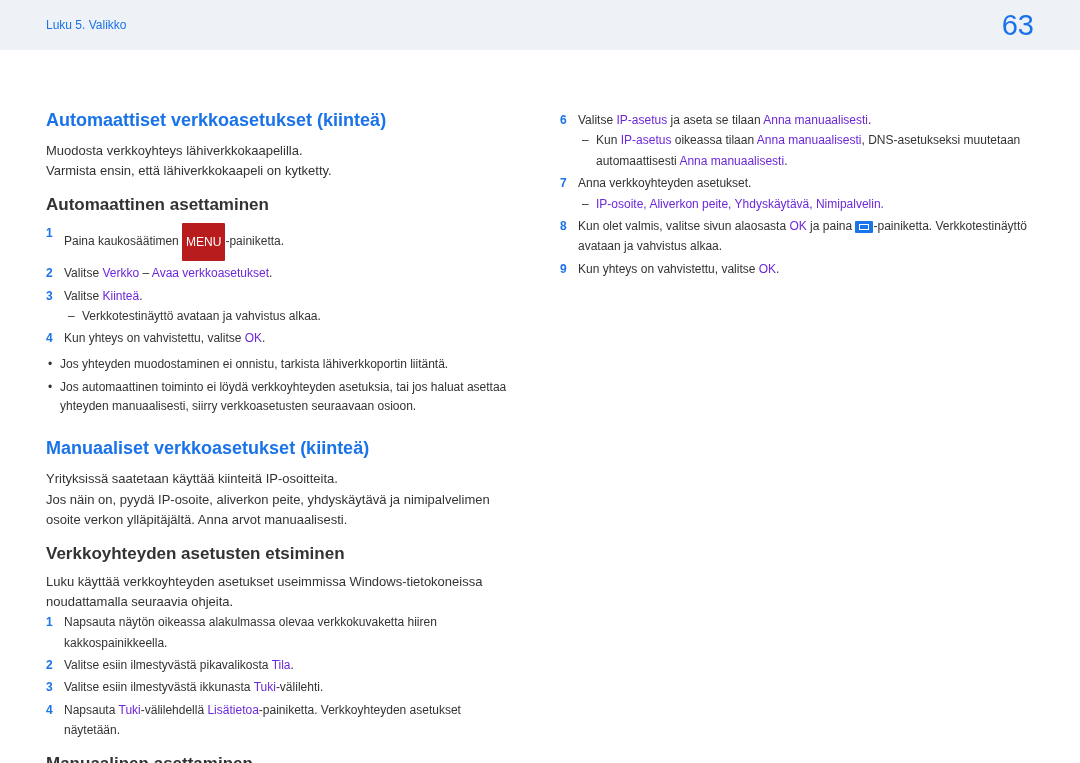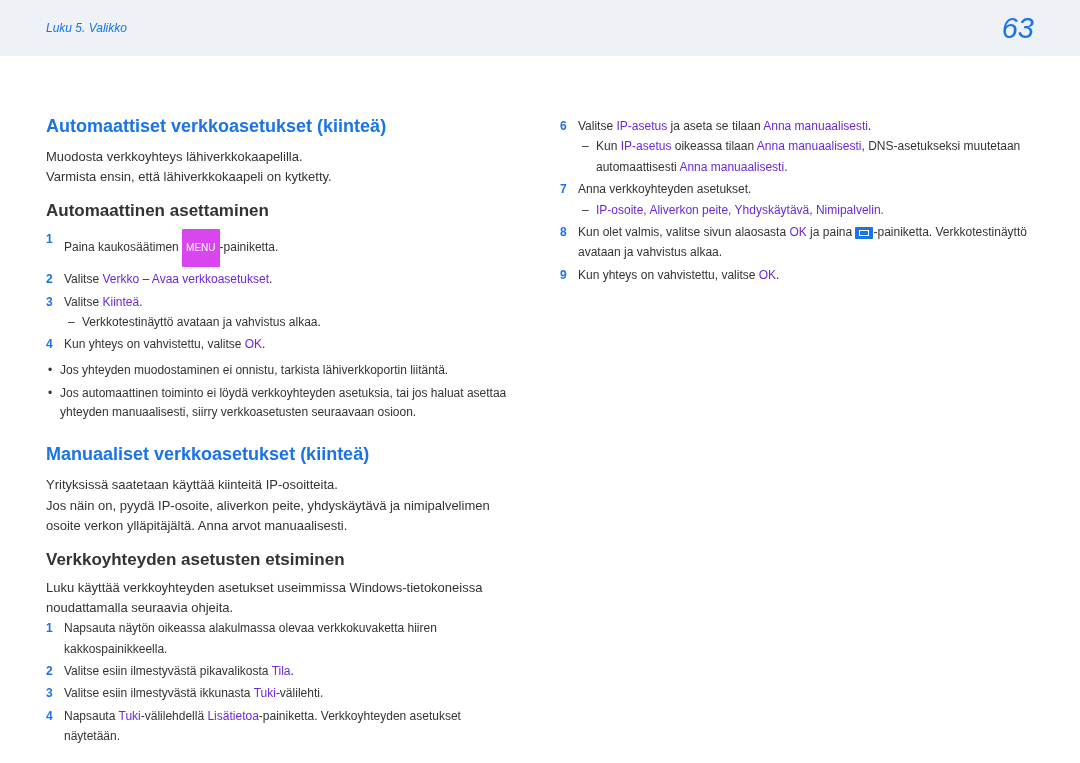--- a/index.html
+++ b/index.html
@@ -6,26 +6,25 @@
   body {
     font-family: Arial, Helvetica, sans-serif;
     background: #fff;
     width: 1080px;
     height: 763px;
     overflow: hidden;
     color: #333;
   }
   .header {
     background: #eef1f6;
-    height: 56px;
+    height: 50px;
     display: flex;
     justify-content: space-between;
     align-items: center;
     padding: 16px 46px;
-    font-style: italic;
   }
   .breadcrumb {
     color: #1a73e8;
     font-size: 12px;
   }
   .page-num {
     color: #1a73e8;
     font-size: 29px;
     font-weight: 300;
   }
@@ -99,23 +98,23 @@
   }
   .bullet-list li::before {
     content: "•";
     position: absolute;
     left: -12px;
     color: #333;
   }
   .blue { color: #6d28d9; }
   .menu-chip {
     display: inline-block;
-    background: #d946ef;
+    background: #b91c1c;
     color: #fff;
-    font-size: 10px;
+    font-size: 12px;
     padding: 12px 4px;
     border-radius: 1px;
     vertical-align: middle;
     line-height: 14px;
   }
   .icon-rect {
     display: inline-block;
     width: 18px;
     height: 12px;
     background: #1a73e8;

